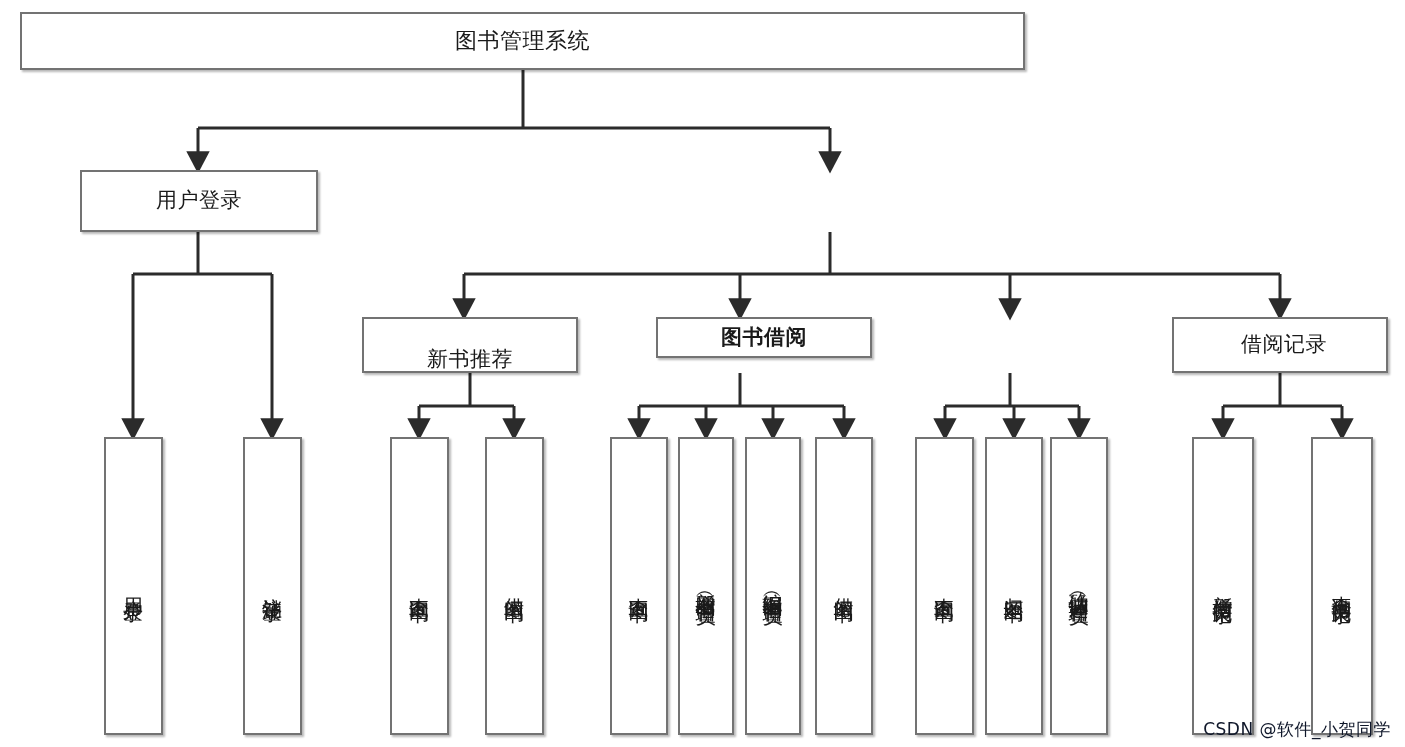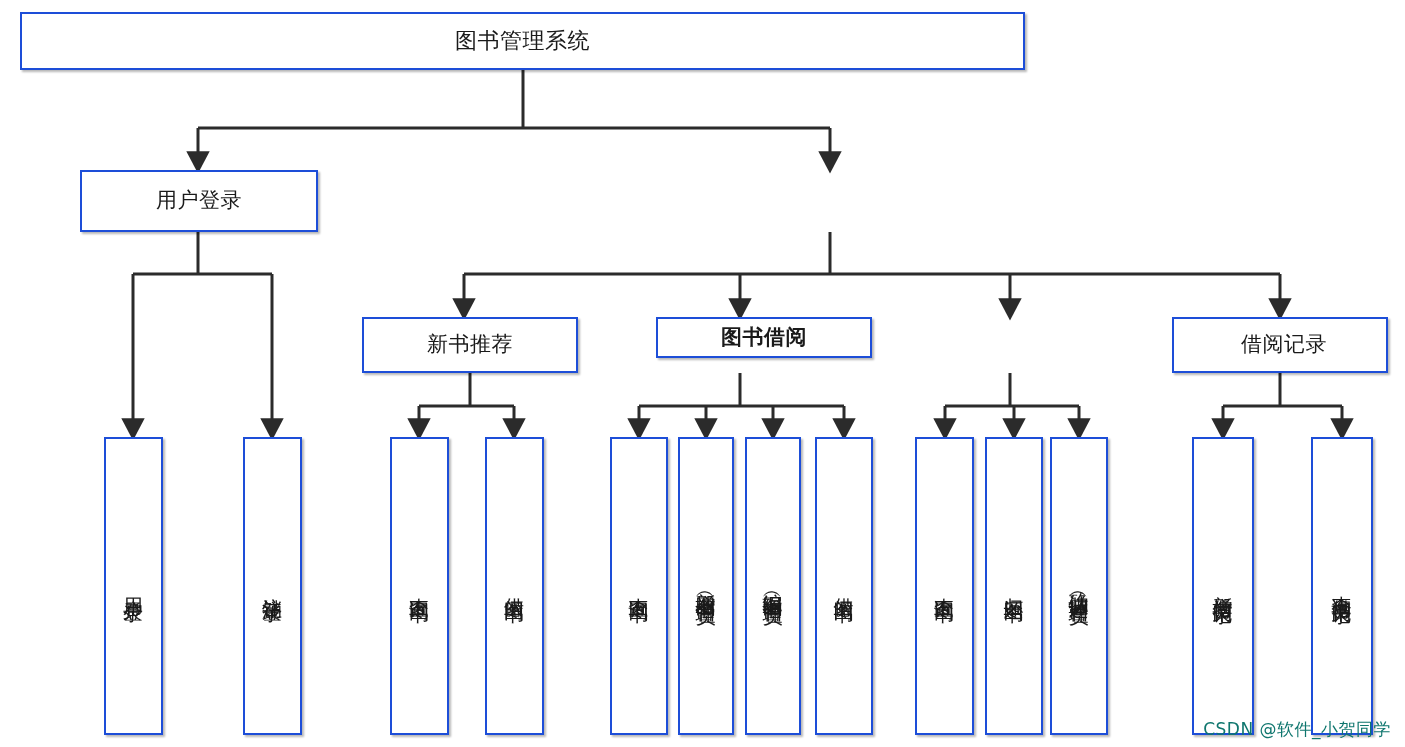--- a/index.html
+++ b/index.html
@@ -21,21 +21,21 @@
     position: absolute;
     left: 0;
     top: 0;
     width: 1405px;
     height: 747px;
   }
   .node-box {
     position: absolute;
     box-sizing: border-box;
     background: #ffffff;
-    border: 2px solid #1d4ed8;
+    border: 2px solid #737373;
     display: flex;
     align-items: center;
     justify-content: center;
     box-shadow: 2px 2px 2px rgba(0,0,0,0.28);
   }
   .node-label-h {
     font-size: 21px;
     color: #1a1a1a;
     line-height: 1.1;
     white-space: nowrap;
@@ -51,21 +51,21 @@
     white-space: nowrap;
   }
   .root-box .node-label-h {
     font-size: 22px;
   }
   .watermark {
     position: absolute;
     right: 14px;
     bottom: 6px;
     font-size: 17px;
-    color: #0f766e;
+    color: #0f172a;
     white-space: nowrap;
     letter-spacing: 0.5px;
     pointer-events: none;
   }
 </style>
 </head>
 <body>
 
 <div id="canvas">
 
@@ -120,21 +120,21 @@
   </svg>
 
   <div class="node-box root-box" style="left:20px; top:12px; width:1005px; height:58px;">
     <span class="node-label-h">图书管理系统</span>
   </div>
 
   <div class="node-box" style="left:80px; top:170px; width:238px; height:62px;">
     <span class="node-label-h">用户登录</span>
   </div>
 
-  <div class="node-box" style="left:362px; top:317px; width:216px; height:56px;">
+  <div class="node-box" style="left:362px; top:317px; width:216px; height:56px;align-items:flex-end;">
     <span class="node-label-h">新书推荐</span>
   </div>
   <div class="node-box" style="left:656px; top:317px; width:216px; height:41px;font-weight:bold;">
     <span class="node-label-h">图书借阅</span>
   </div>
   <div class="node-box" style="left:1172px; top:317px; width:216px; height:56px;padding-left:8px;">
     <span class="node-label-h">借阅记录</span>
   </div>
 
   <div class="node-box" style="left:104px; top:437px; width:59px; height:298px;">

